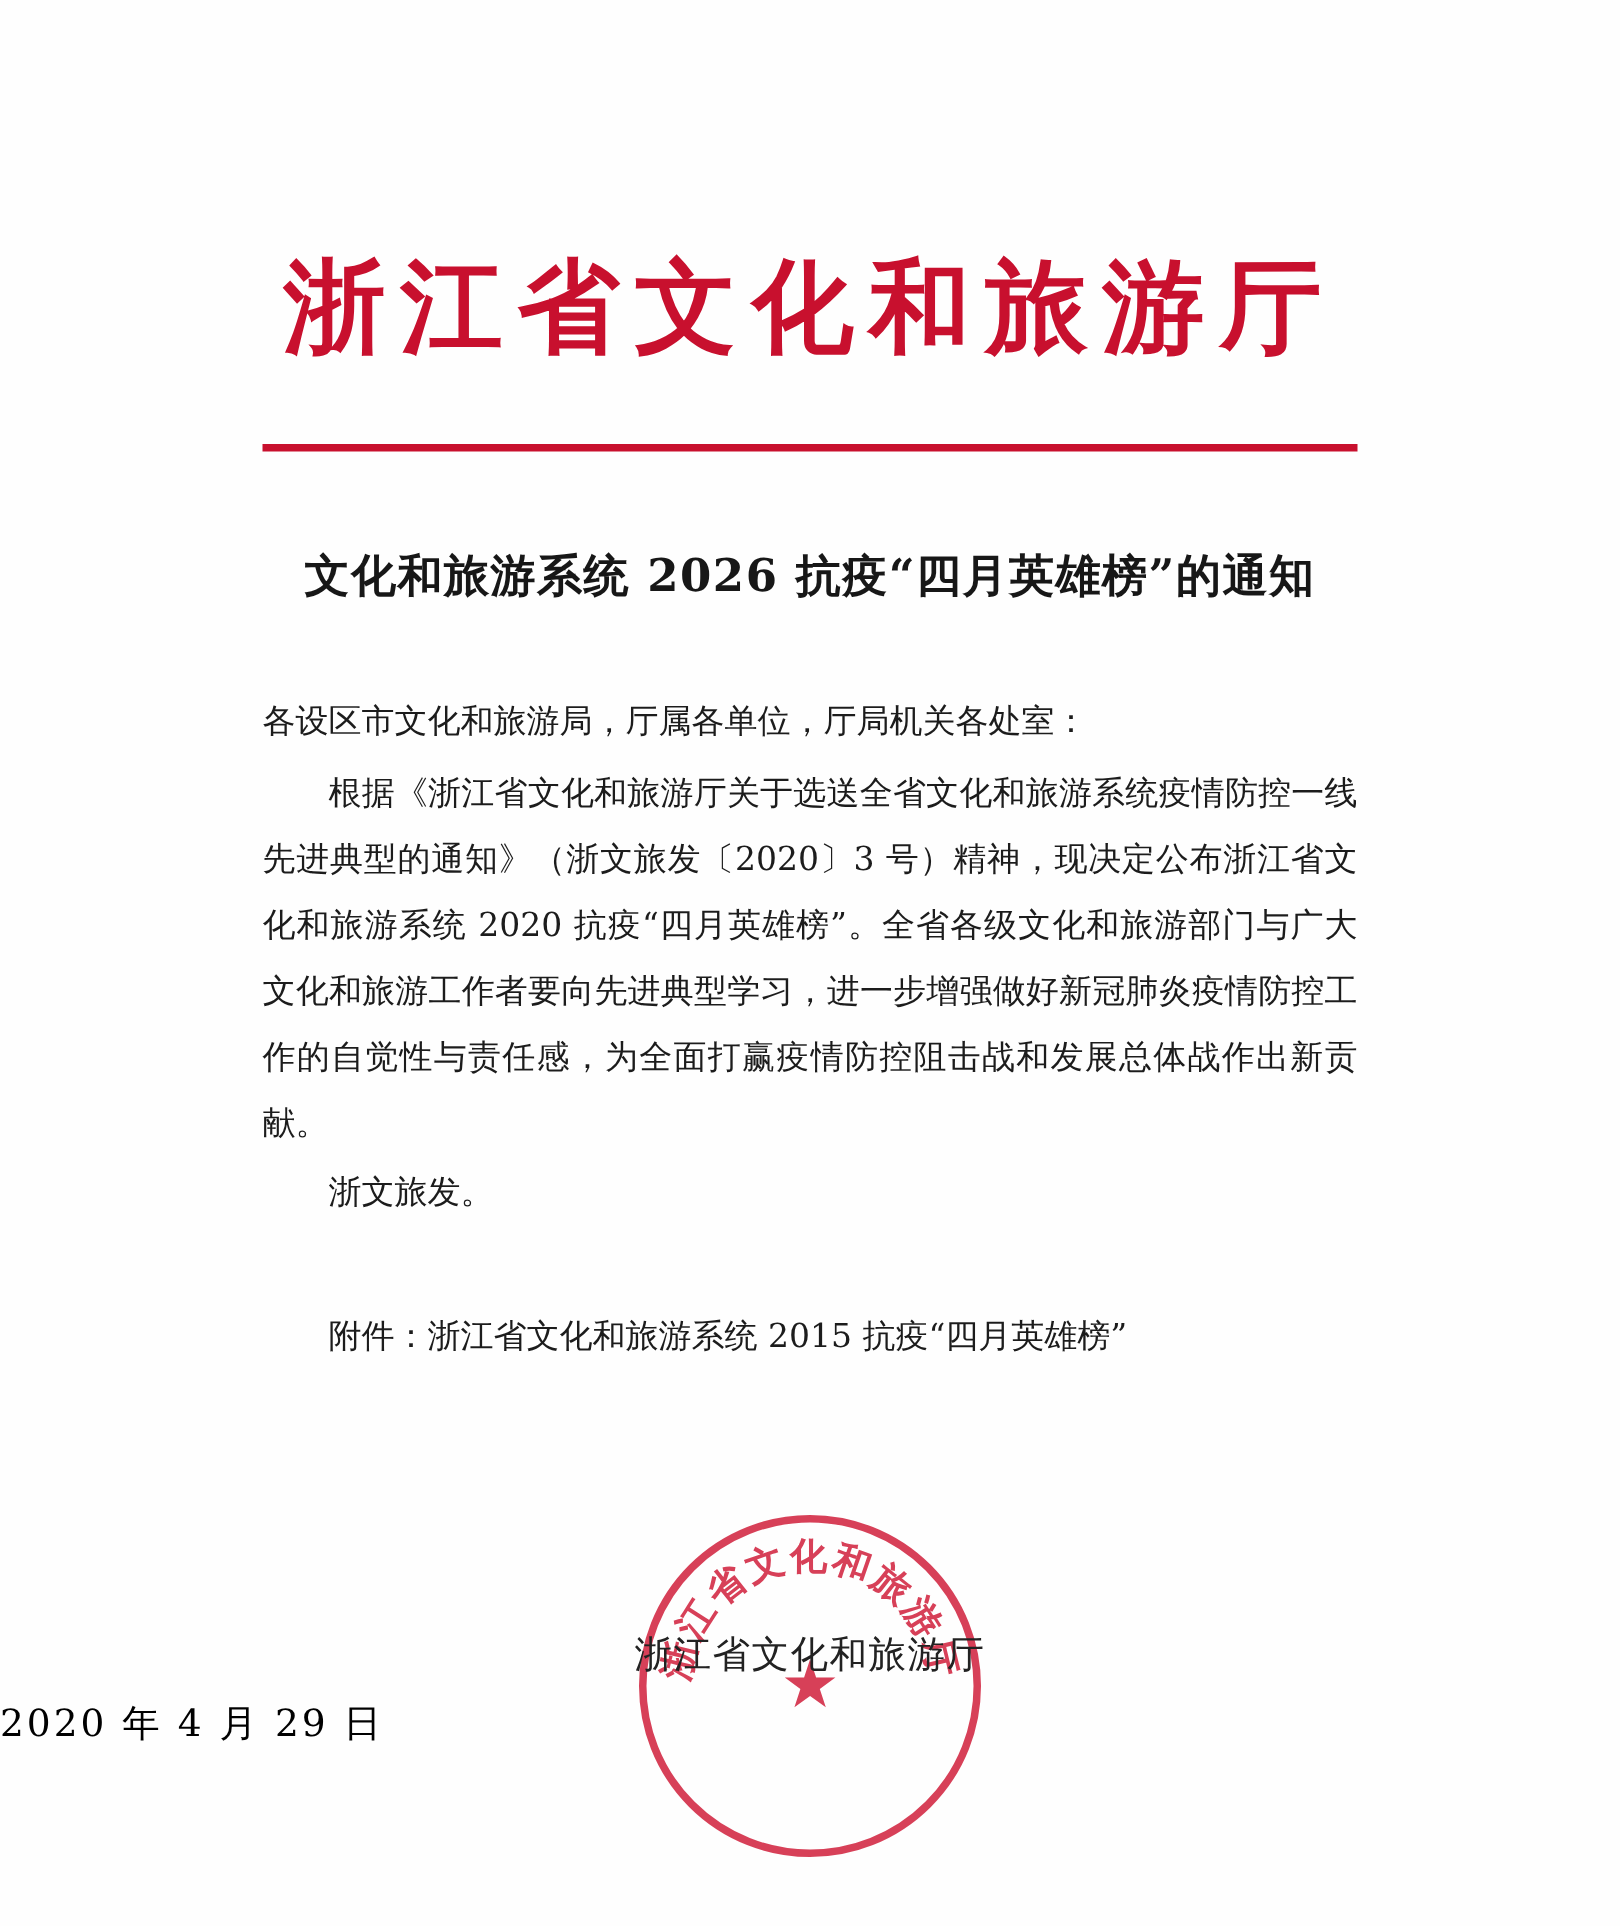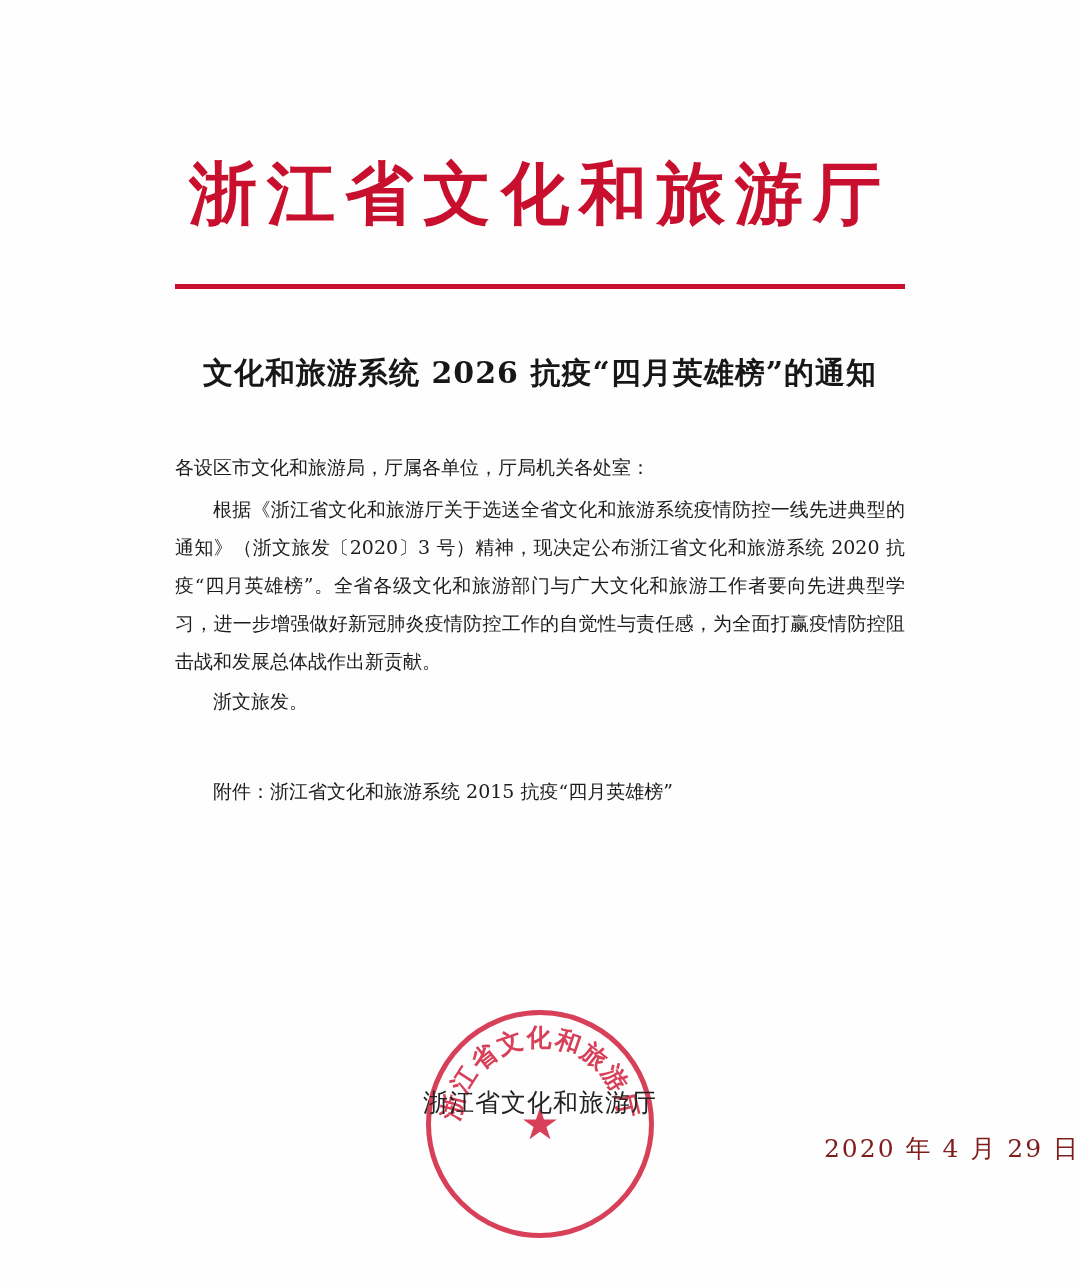--- a/index.html
+++ b/index.html
@@ -14,21 +14,21 @@
     color: #1a1a1a;
     position: relative;
     overflow: hidden;
   }
   .page {
     position: relative;
     width: 1080px;
     height: 1284px;
     background: #fefefe;
     box-sizing: border-box;
-    padding: 4px 100px;
+    padding: 16px 100px;
   }
 
   
   .letterhead {
     padding-top: 150px;
     text-align: center;
   }
   .letterhead-title {
     color: #c8102e;
     font-family: "DejaVu Serif", "Liberation Serif", serif;
@@ -56,21 +56,21 @@
     letter-spacing: 1px;
   }
   .doc-title .line {
     display: block;
     white-space: nowrap;
   }
 
   
   .doc-body {
     margin-top: 48px;
-    font-size: 19px;
+    font-size: 22px;
     line-height: 2.0;
     color: #1c1c1c;
     text-align: justify;
     padding: 0 75px 0 75px;
   }
   .salutation {
     margin: 0 0 4px 0;
   }
   .para {
     margin: 0;
@@ -130,23 +130,23 @@
     top: 86px;
     text-align: center;
     font-size: 25px;
     color: #222;
     letter-spacing: 1px;
   }
   .sign-date {
     position: absolute;
     left: 0; right: 0;
     top: 132px;
-    text-align: right;
+    text-align: left;
     font-size: 25px;
-    color: #7f1d1d;
+    color: #000000;
     letter-spacing: 2px;
   }
 </style>
 </head>
 <body>
 
 <div class="page">
 
   <div class="letterhead">
     <div class="letterhead-title">浙江省文化和旅游厅</div>

